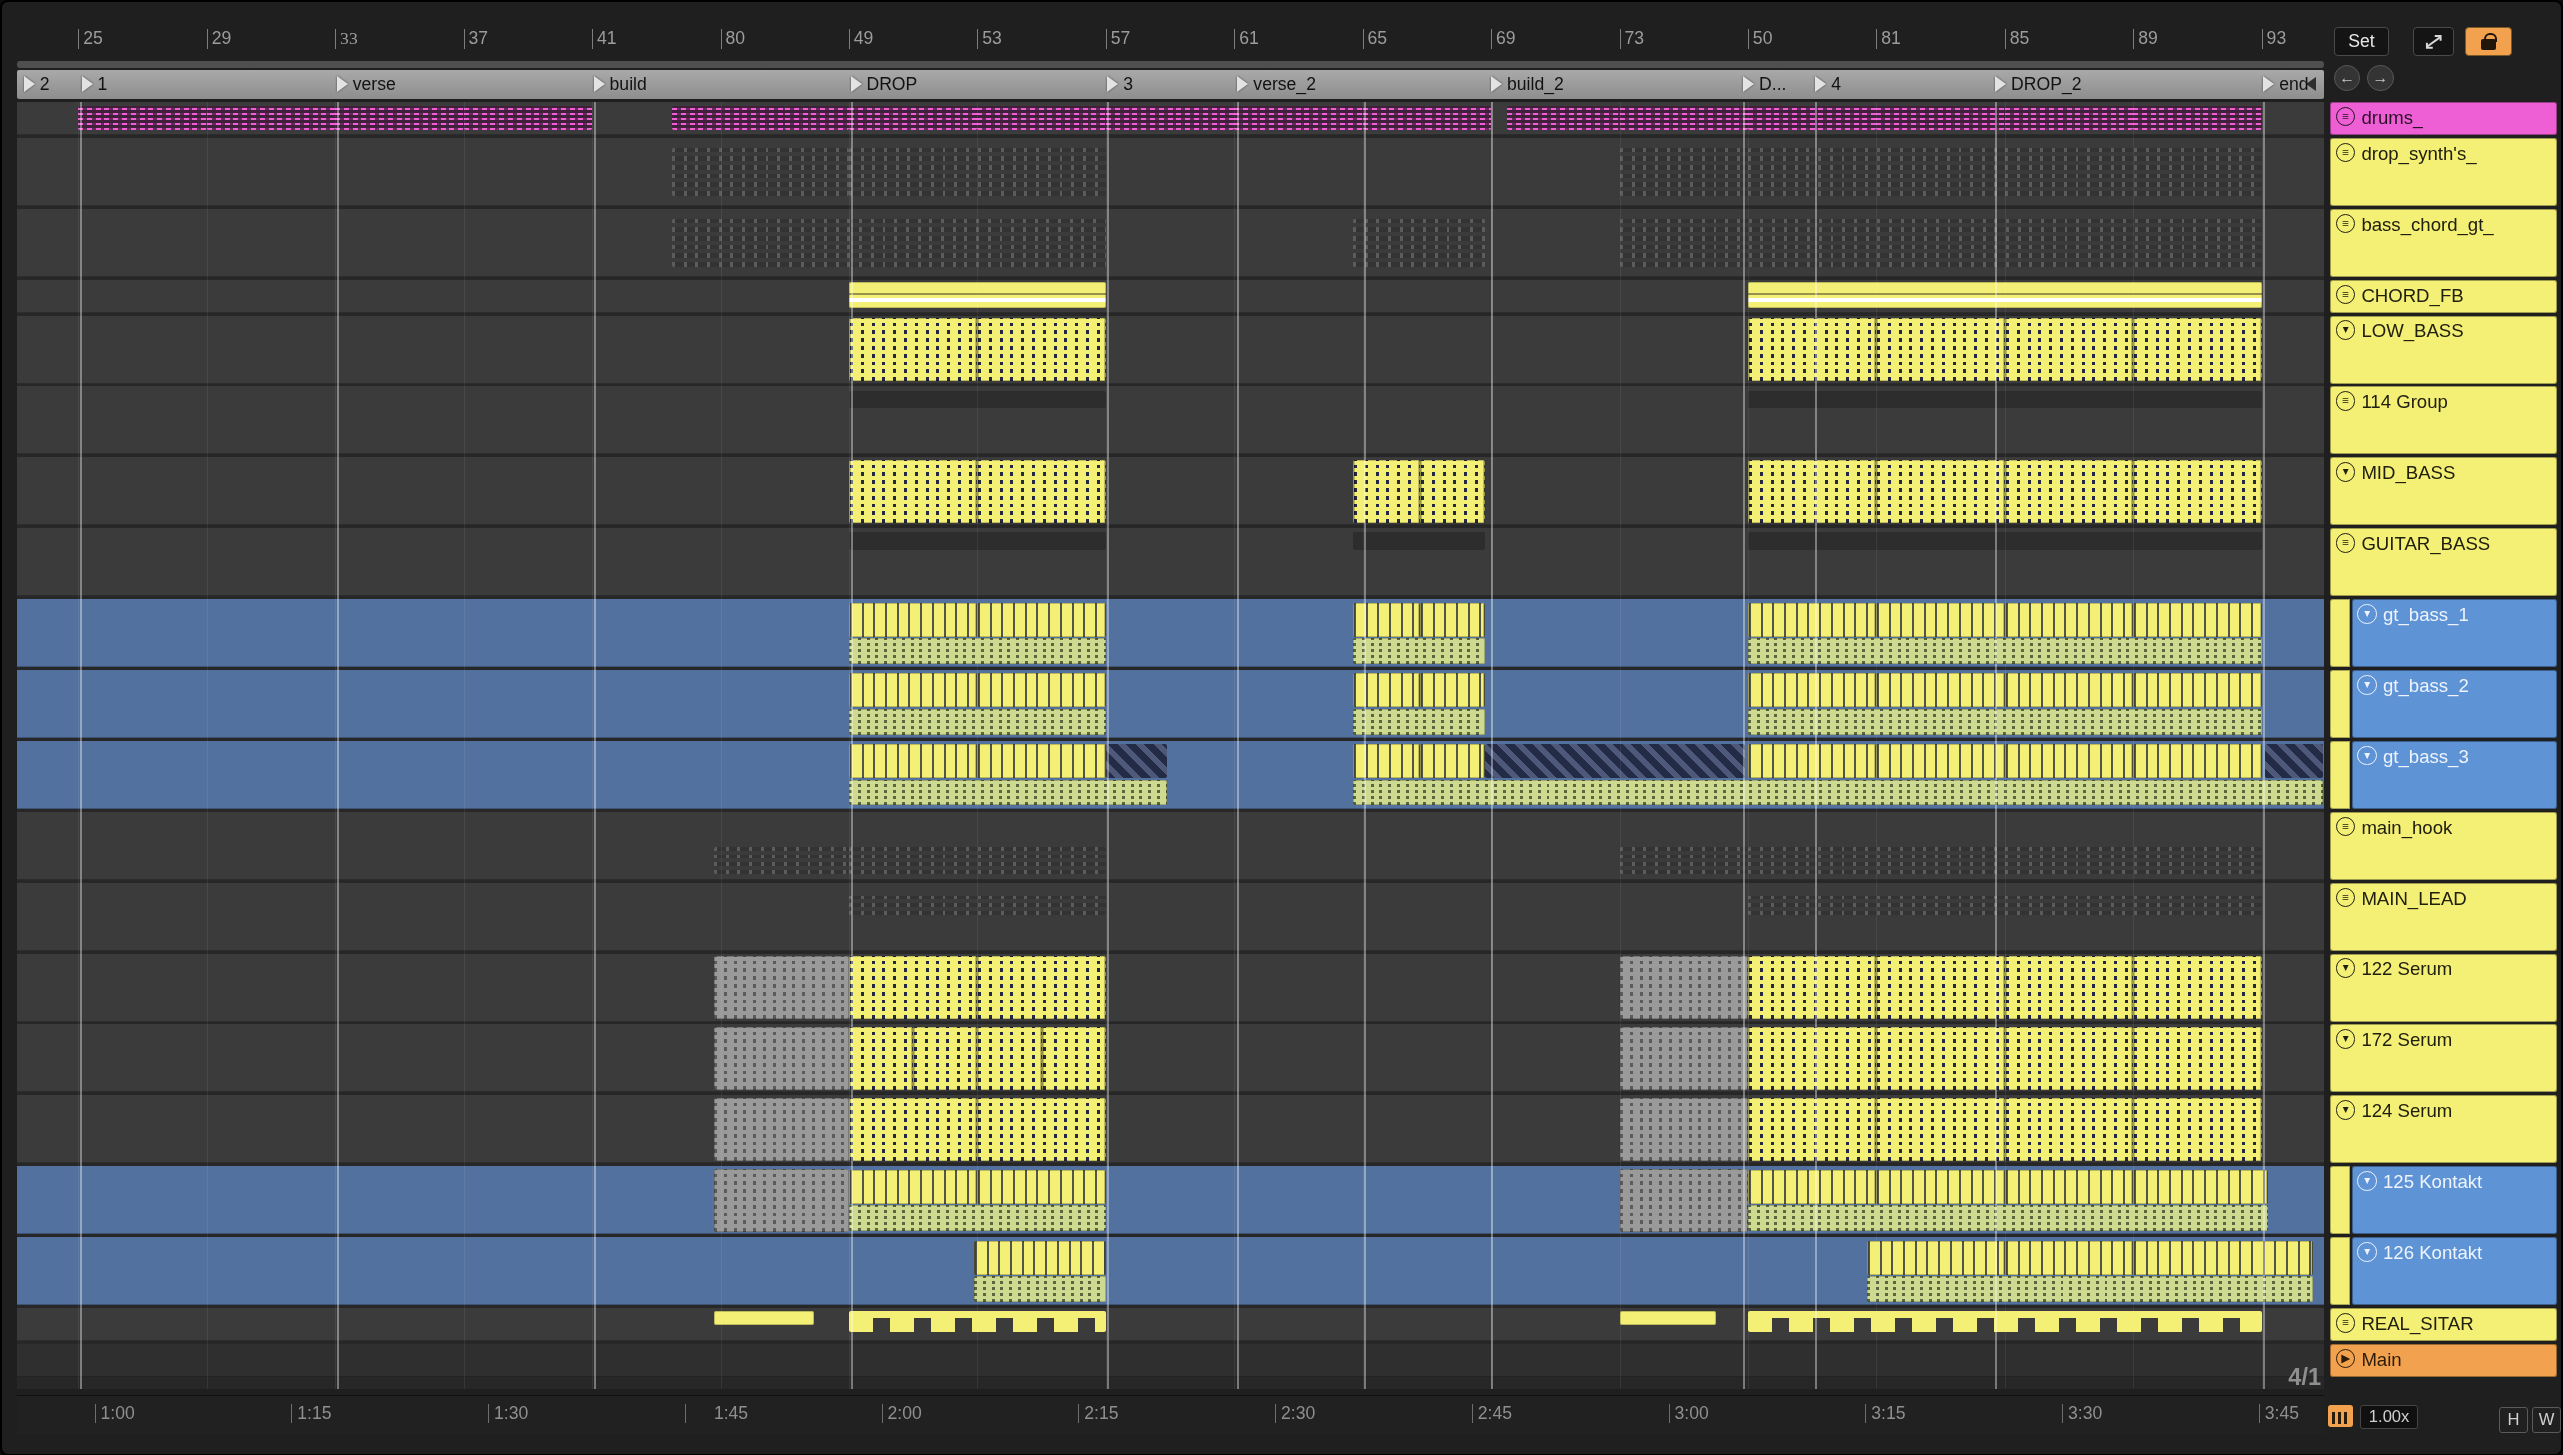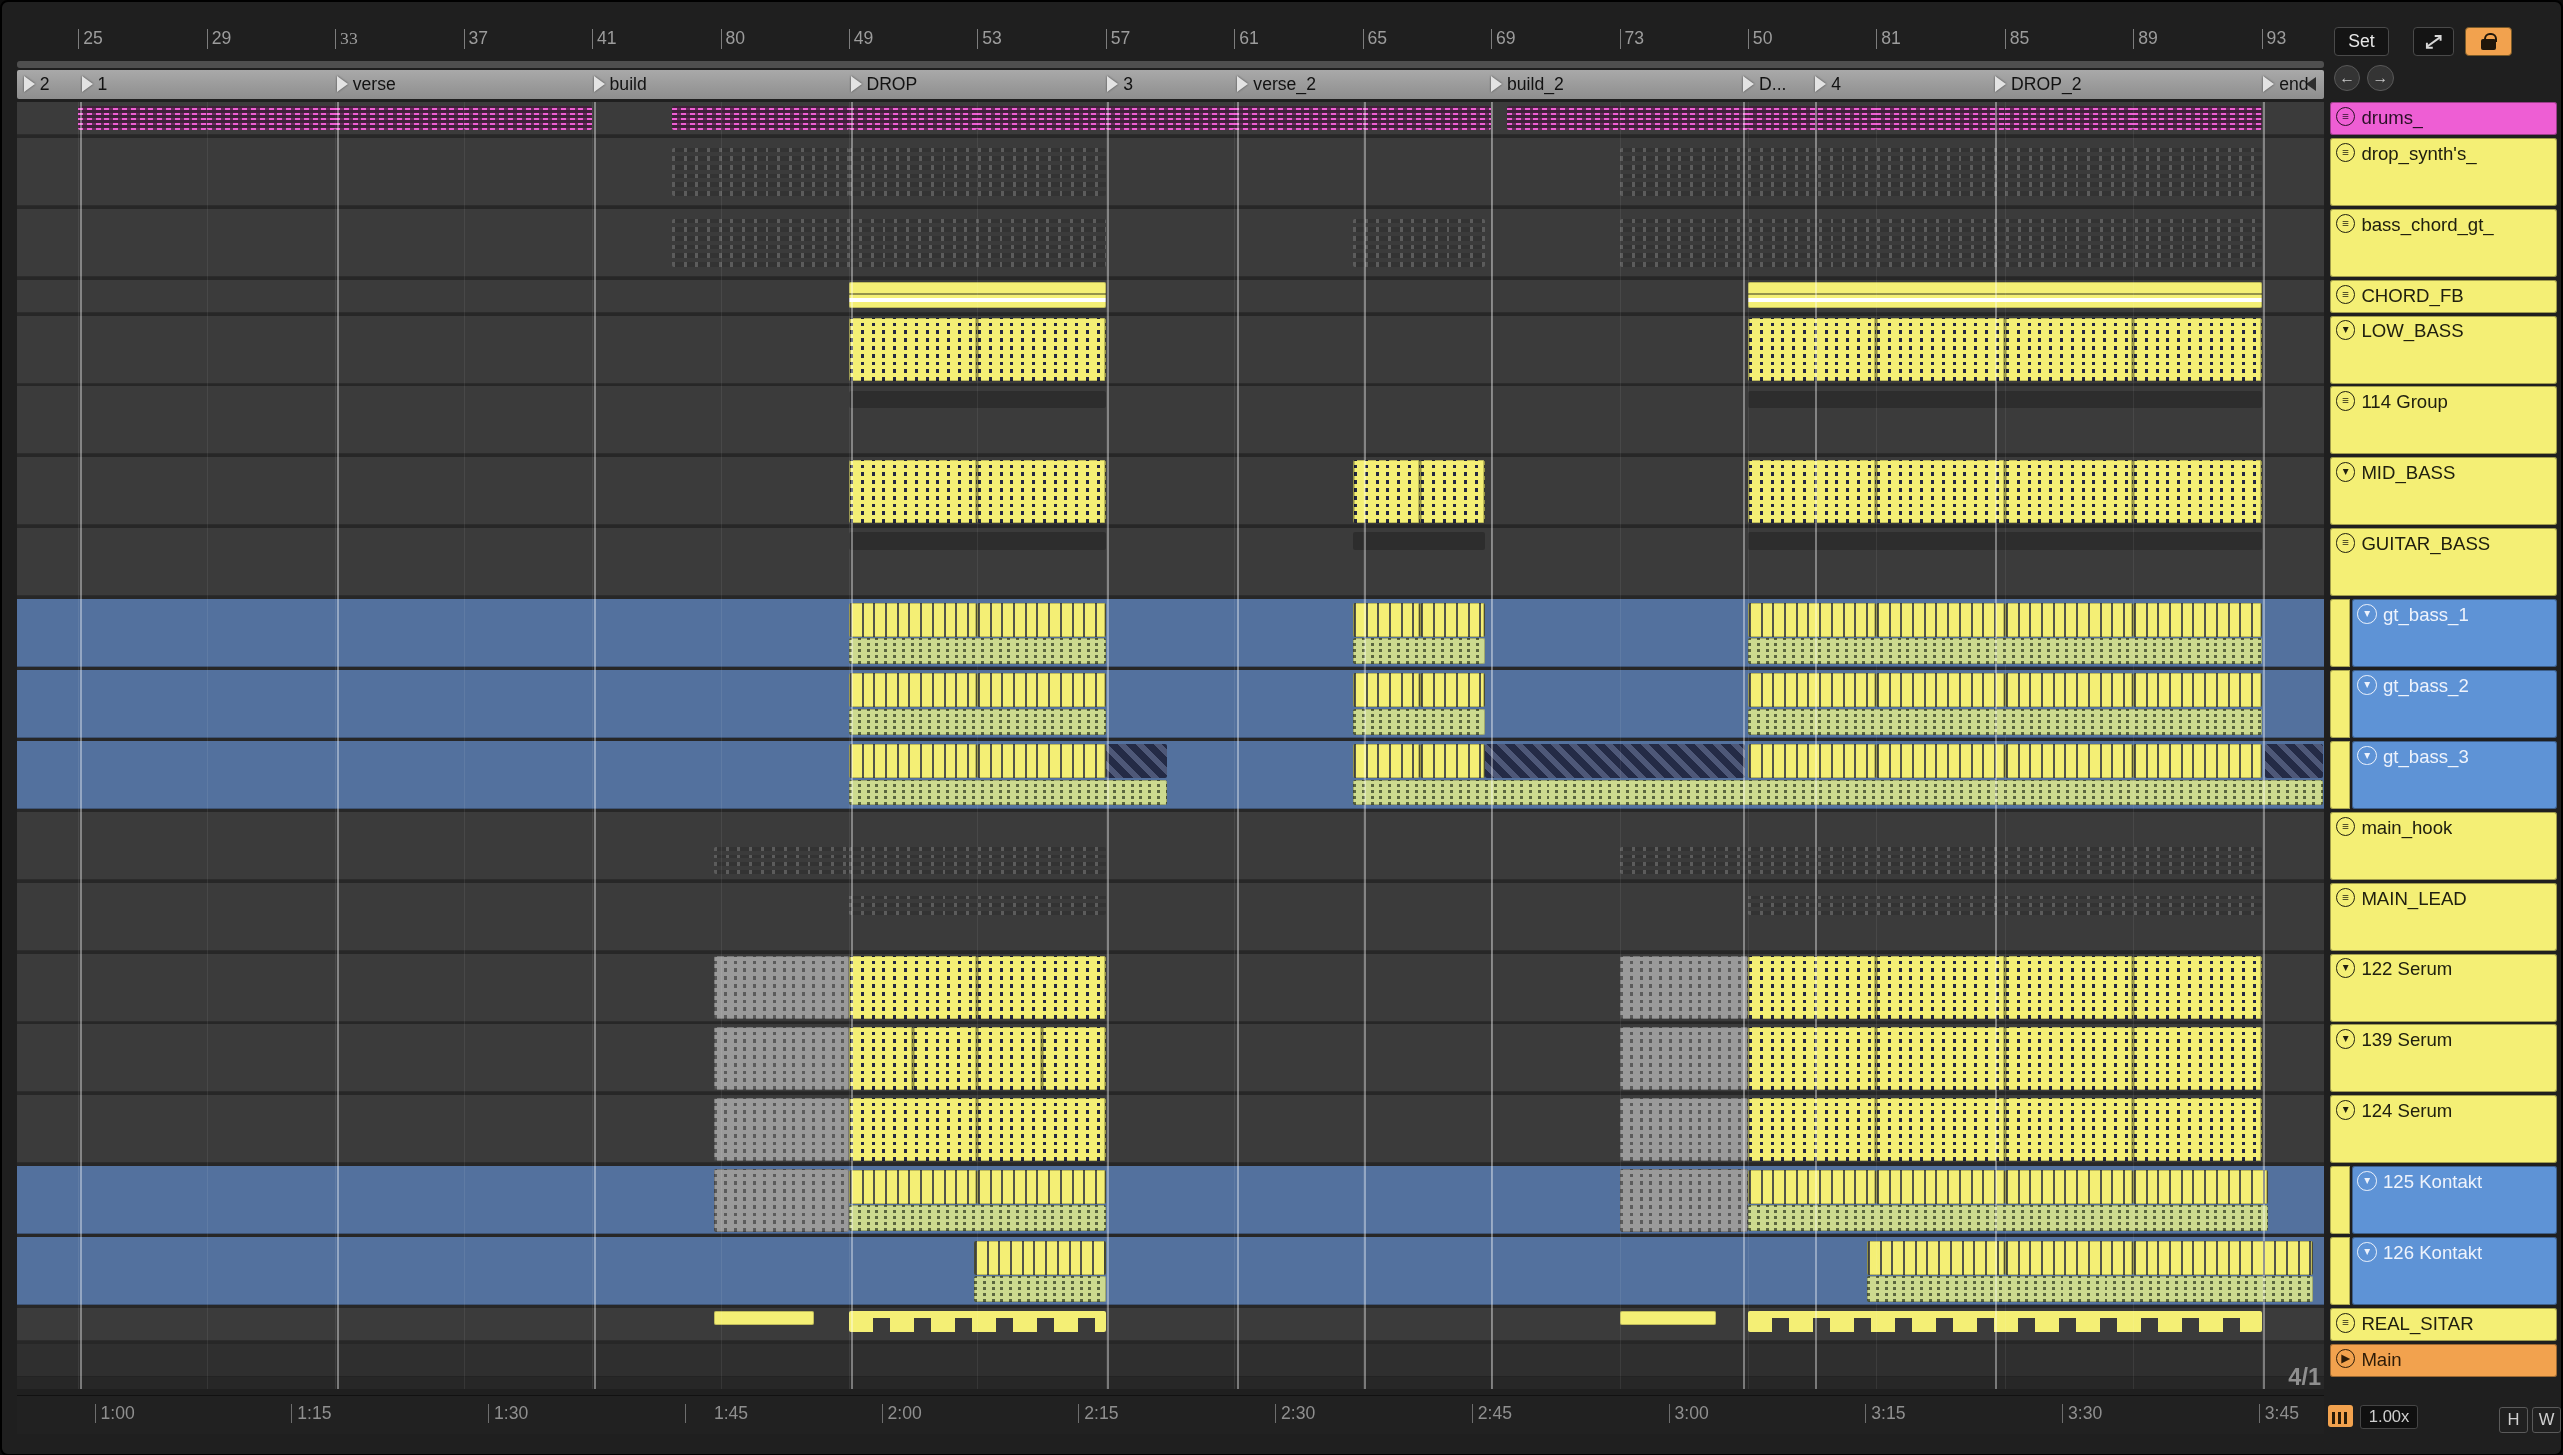--- a/index.html
+++ b/index.html
@@ -483,21 +483,21 @@
       </div>
       <div class="h-row" style="height: 68px;">
         <div class="h-block hb-yellow">
           <span class="hicon">▾</span>
           <span class="hname">122 Serum</span>
         </div>
       </div>
       <div class="h-row" style="height: 68px;">
         <div class="h-block hb-yellow">
           <span class="hicon">▾</span>
-          <span class="hname">139 Serum</span>
+          <span class="hname">172 Serum</span>
         </div>
       </div>
       <div class="h-row" style="height: 68px;">
         <div class="h-block hb-yellow">
           <span class="hicon">▾</span>
           <span class="hname">124 Serum</span>
         </div>
       </div>
       <div class="h-row" style="height: 68px;">
         <div class="h-strip"></div>

